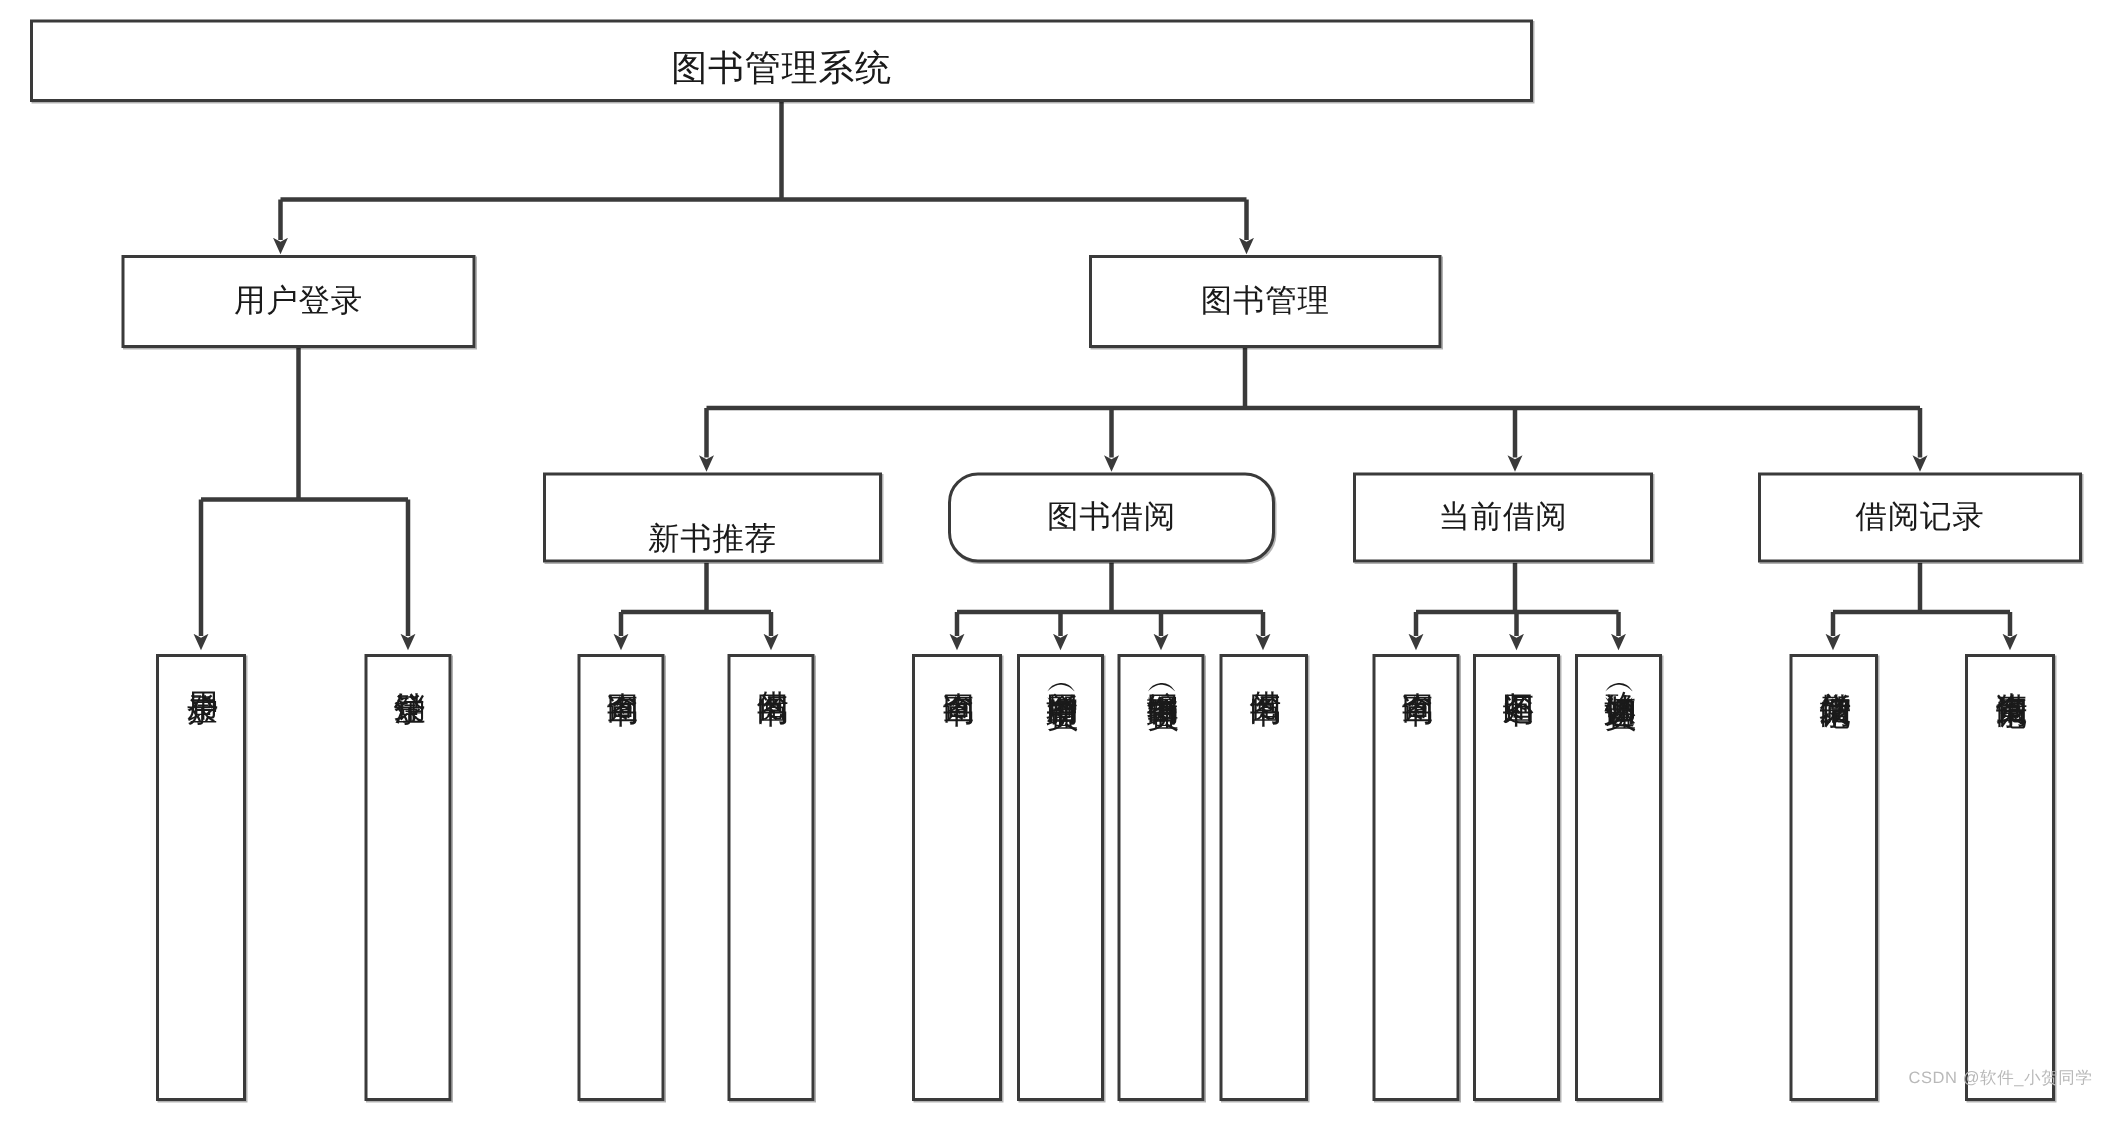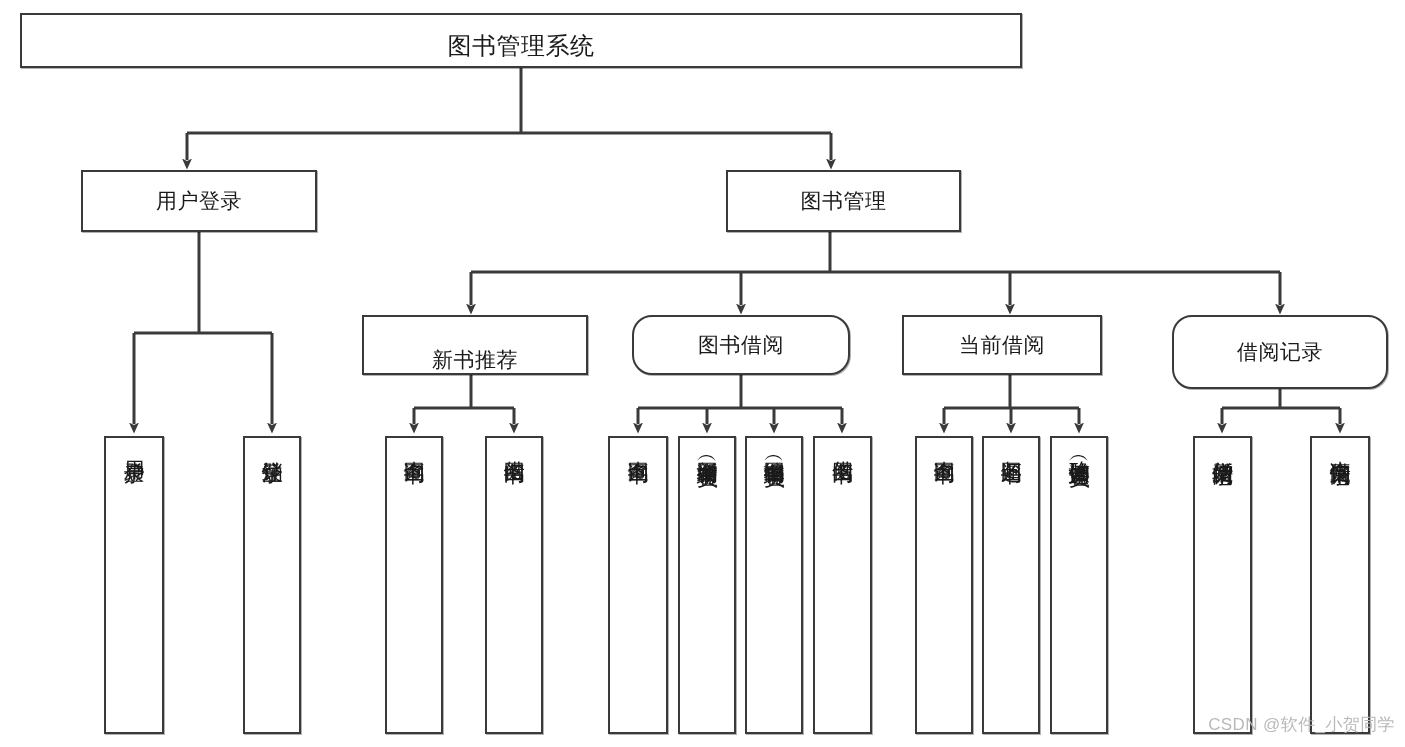--- a/index.html
+++ b/index.html
@@ -61,22 +61,22 @@
     writing-mode: vertical-rl;
     text-orientation: upright;
     font-size: 21px;
     line-height: 1.06;
     letter-spacing: 1px;
     white-space: nowrap;
   }
   #watermark {
     position: absolute;
     right: 10px;
-    bottom: 11px;
-    font-size: 17px;
+    bottom: 21px;
+    font-size: 11px;
     color: #b9b9b9;
     letter-spacing: 0.4px;
     z-index: 5;
     white-space: nowrap;
   }
 </style>
 </head>
 <body>
 
 <div id="canvas">
@@ -144,21 +144,21 @@
 
   <div class="node h" style="left:362px;top:315px;width:226px;height:60px;align-items:flex-end;">
     <span class="lbl">新书推荐</span>
   </div>
   <div class="node h" style="left:632px;top:315px;width:218px;height:60px;border-radius:20px;">
     <span class="lbl">图书借阅</span>
   </div>
   <div class="node h" style="left:902px;top:315px;width:200px;height:60px;">
     <span class="lbl">当前借阅</span>
   </div>
-  <div class="node h" style="left:1172px;top:315px;width:216px;height:74px;border-radius:20px;">
+  <div class="node h" style="left:1172px;top:315px;width:216px;height:60px;">
     <span class="lbl">借阅记录</span>
   </div>
 
   <div class="node v" style="left:104px;top:436px;width:60px;height:298px;">
     <span class="lbl">用户登录</span>
   </div>
   <div class="node v" style="left:243px;top:436px;width:58px;height:298px;">
     <span class="lbl">注销登录</span>
   </div>
   <div class="node v" style="left:385px;top:436px;width:58px;height:298px;">

